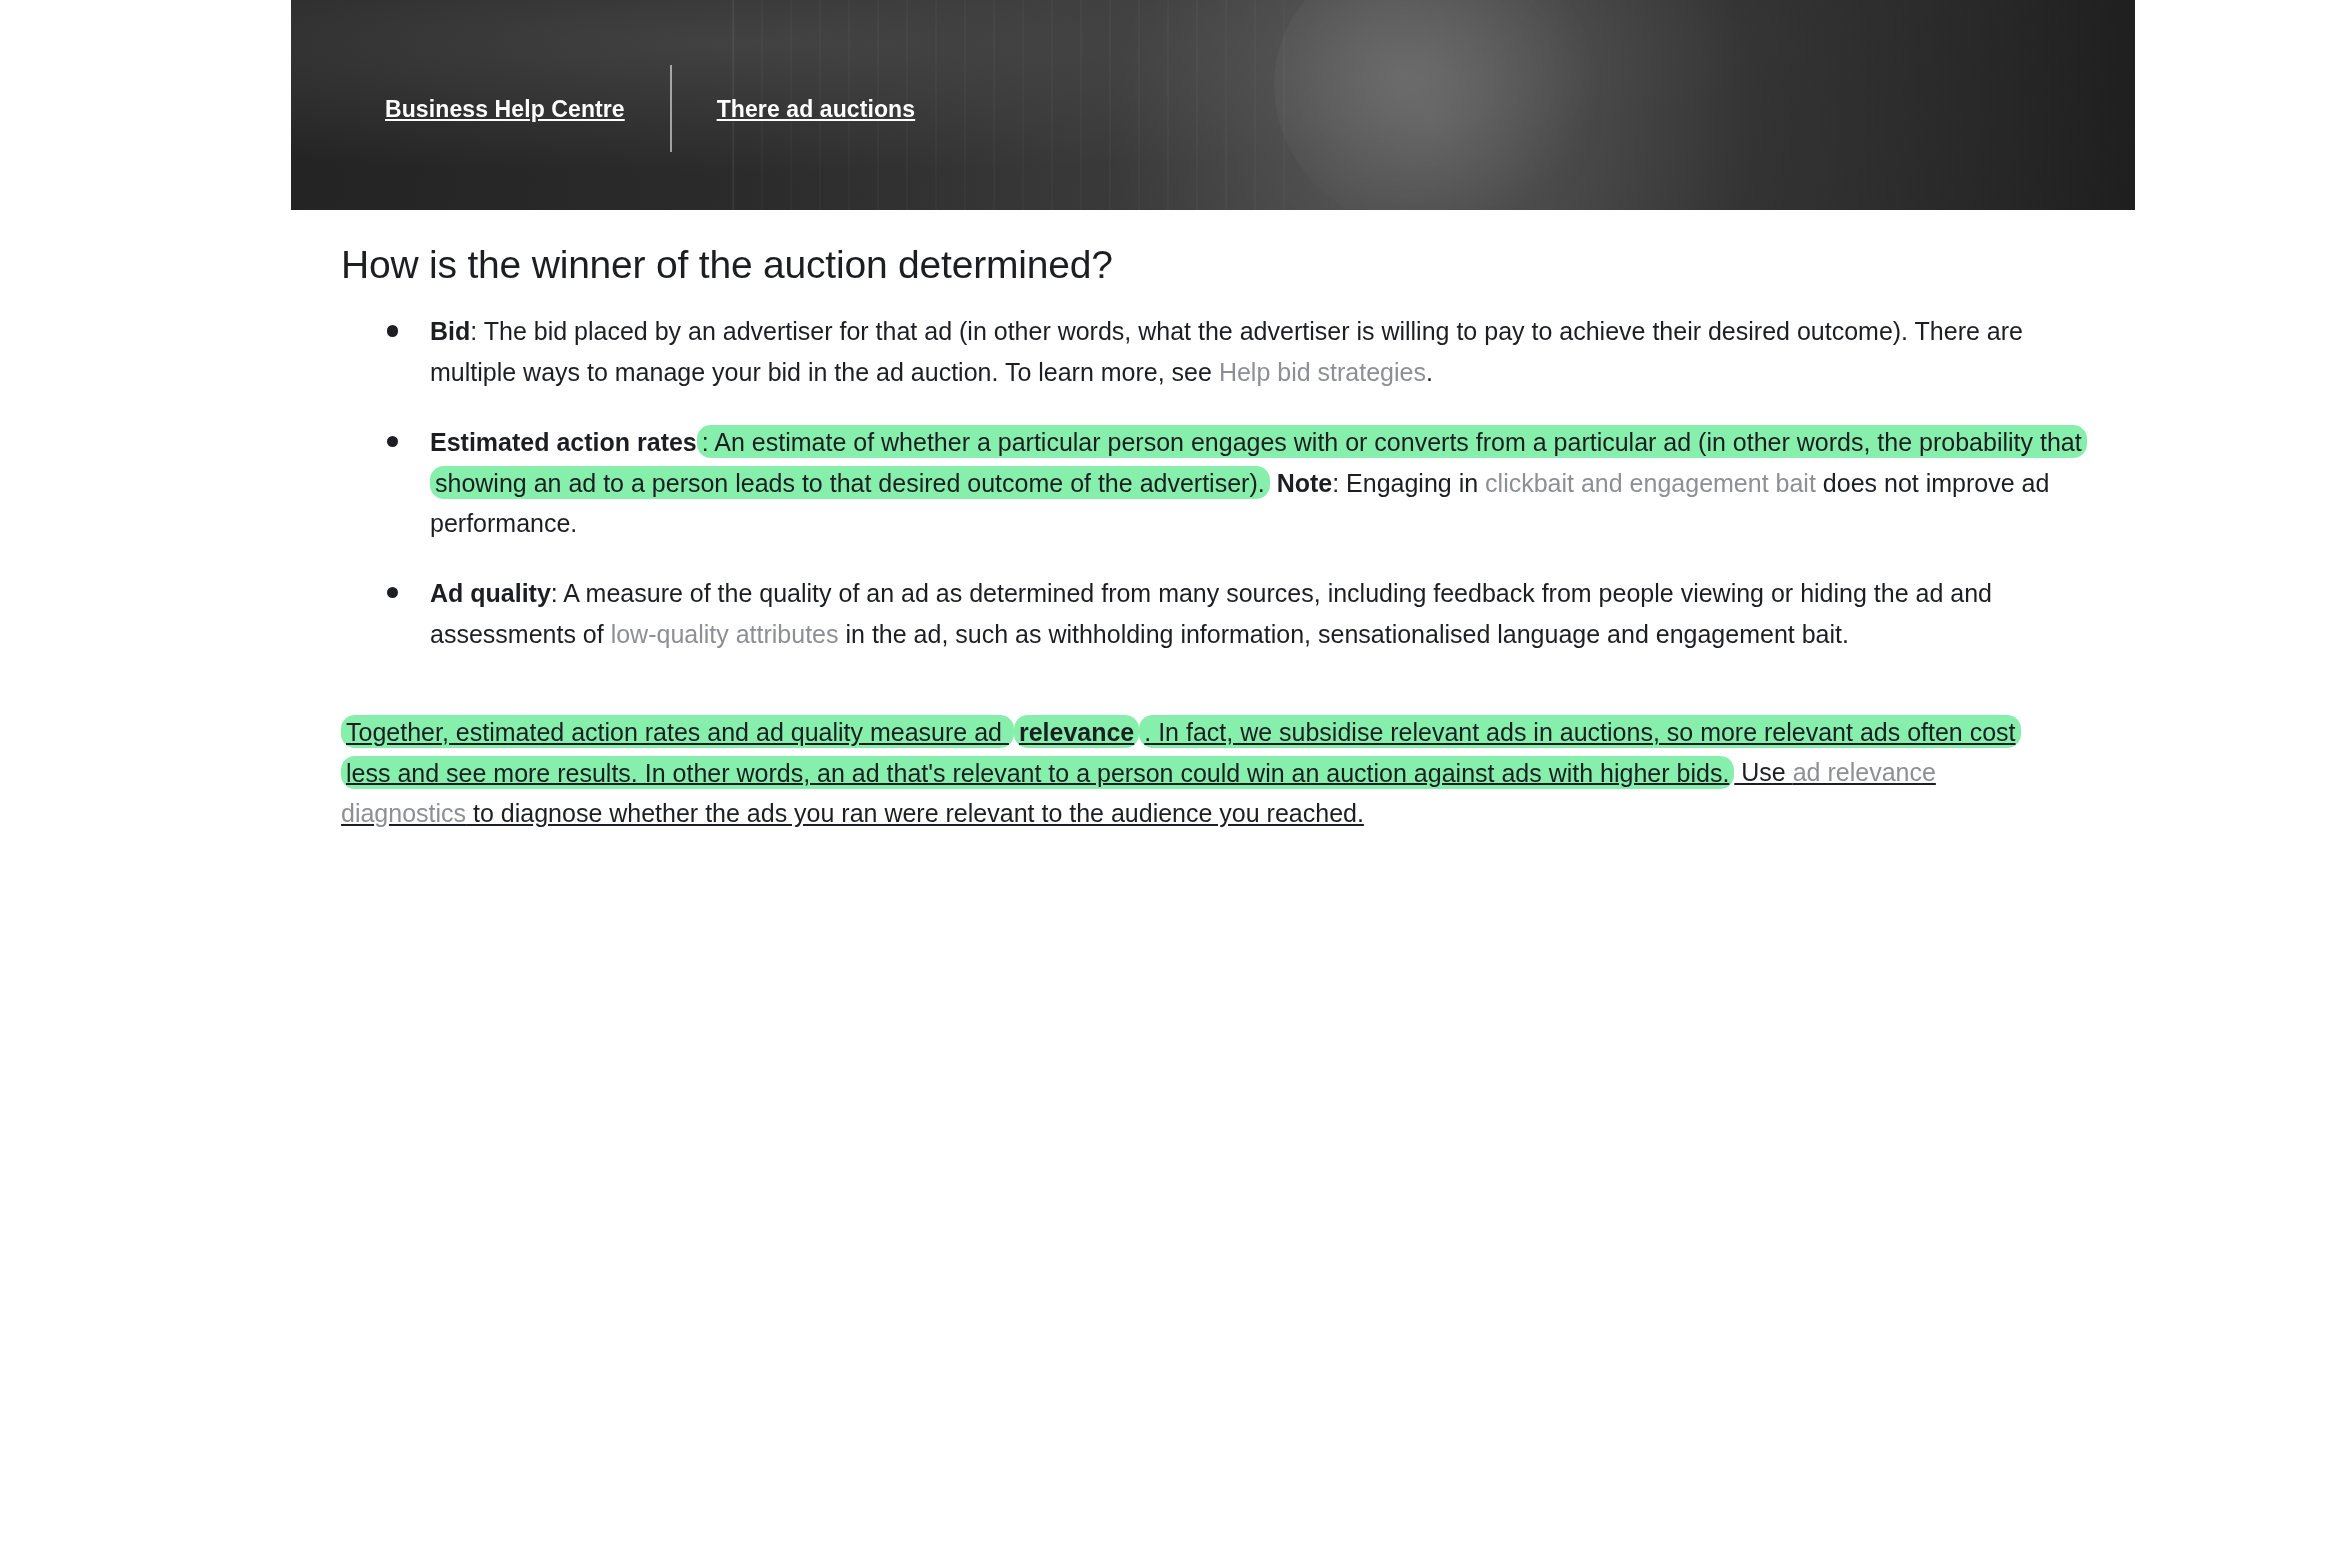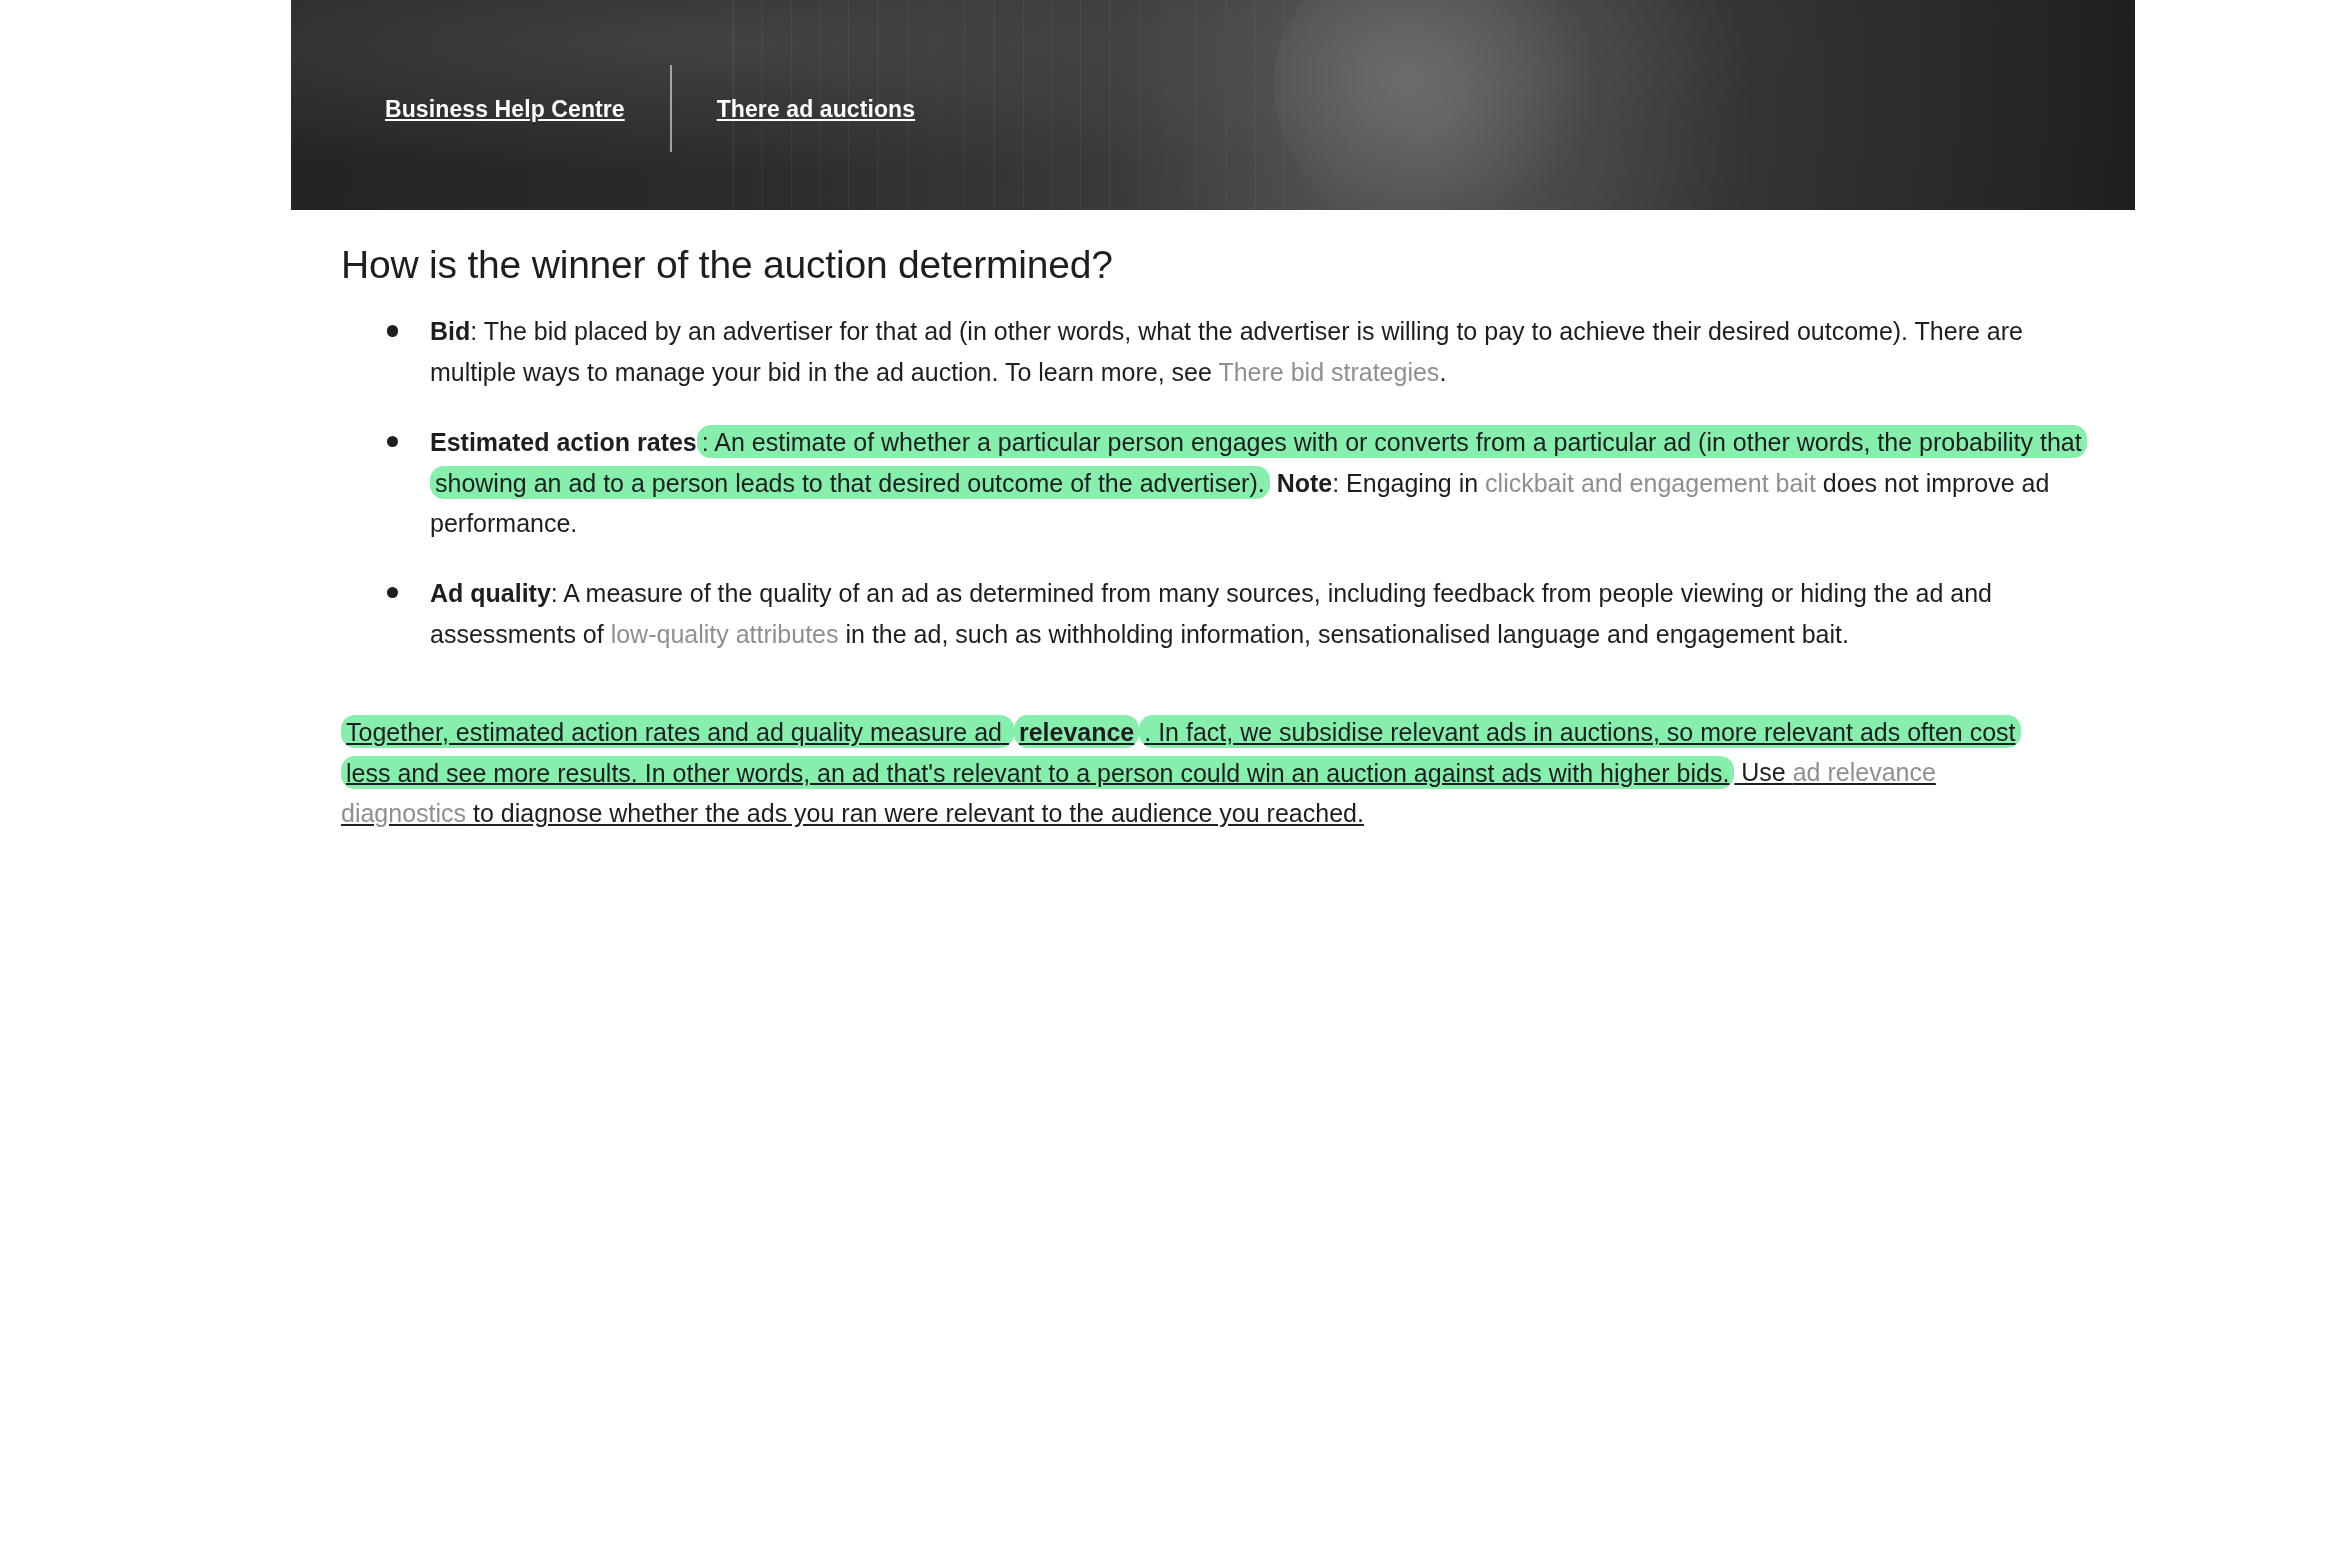--- a/index.html
+++ b/index.html
@@ -178,21 +178,21 @@
     </div>
 
     <div class="article">
 
       <h1 class="title">How is the winner of the auction determined?</h1>
 
 
       <ul class="factors">
 
         <li>
-          <span class="bullet"></span><b>Bid</b><span>: The bid placed by an advertiser for that ad (in other words, what the advertiser is willing to pay to achieve their desired outcome). There are multiple ways to manage your bid in the ad auction. To learn more, see </span><a class="link" href="#">There bid strategies</a><span>.</span>
+          <span class="bullet"></span><b>Bid</b><span>: The bid placed by an advertiser for that ad (in other words, what the advertiser is willing to pay to achieve their desired outcome). There are multiple ways to manage your bid in the ad auction. To learn more, see </span><a class="link" href="#">Help bid strategies</a><span>.</span>
         </li>
 
         <li>
           <span class="bullet"></span><b>Estimated action rates</b><span class="hl">: An estimate of whether a particular person engages with or converts from a particular ad (in other words, the probability that showing an ad to a person leads to that desired outcome of the advertiser).</span> <b>Note</b><span>: Engaging in </span><a class="link" href="#">clickbait and engagement bait</a><span> does not improve ad performance.</span>
         </li>
 
         <li>
           <span class="bullet"></span><b>Ad quality</b><span>: A measure of the quality of an ad as determined from many sources, including feedback from people viewing or hiding the ad and assessments of </span><a class="link" href="#">low-quality attributes</a><span> in the ad, such as withholding information, sensationalised language and engagement bait.</span>
         </li>
 

